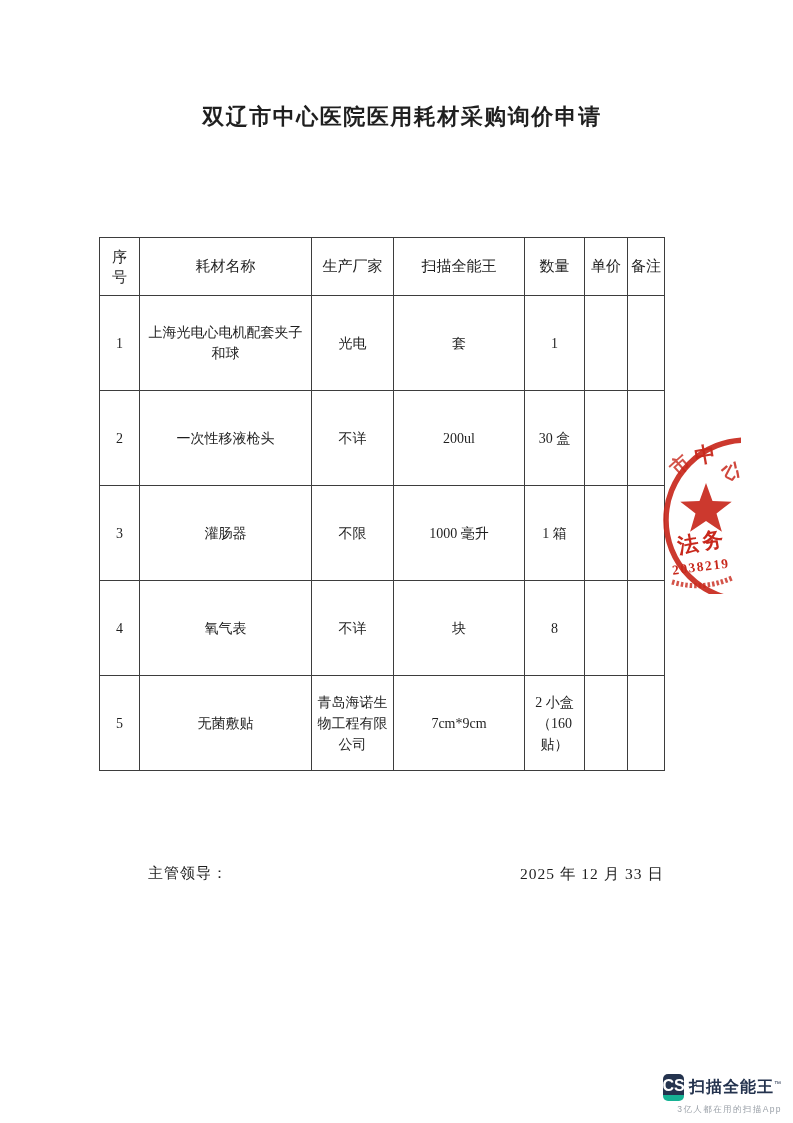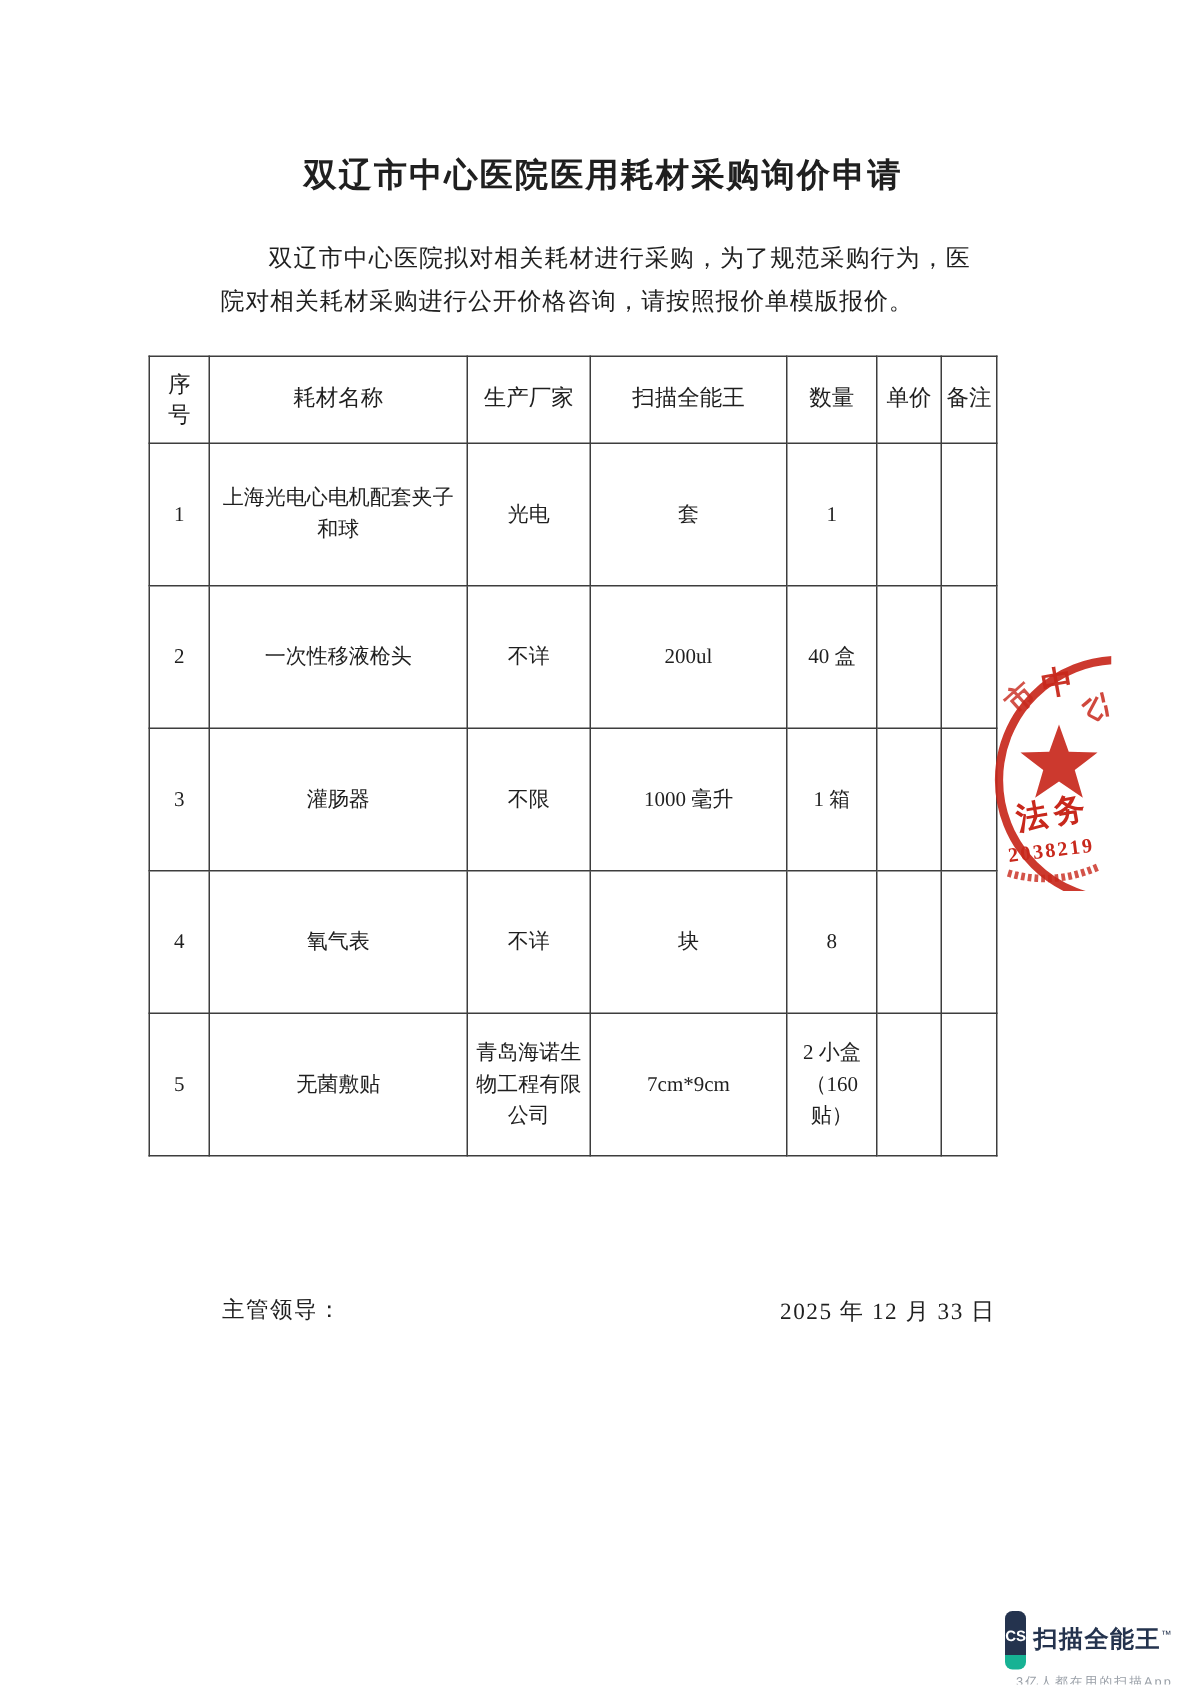--- a/index.html
+++ b/index.html
@@ -85,27 +85,27 @@
   .stamp svg{display:block;}
   .stamp text{fill:var(--stamp_red);font-family:"Liberation Serif","DejaVu Serif",serif;}
 
   .watermark{
     position:absolute;
     top:1074px;left:674px;
     width:108px;
   }
   .wm-row{display:flex;align-items:center;justify-content:flex-end;gap:5px;}
   .wm-badge{
-    width:21px;height:39px;
+    width:21px;height:27px;
     border-radius:5px;
     background:linear-gradient(180deg,var(--brand_navy) 0 76%,var(--brand_teal) 76% 100%);
     color:#fff;
     font-family:"Liberation Sans","DejaVu Sans",sans-serif;
     font-weight:bold;
-    font-size:10px;
+    font-size:16px;
     display:flex;align-items:center;justify-content:center;
     padding-bottom:4px;
   }
   .wm-name{
     font-family:"Liberation Sans","DejaVu Sans",sans-serif;
     font-size:16px;
     font-weight:bold;
     color:var(--brand_navy);
     letter-spacing:1px;
     white-space:nowrap;
@@ -121,21 +121,20 @@
     white-space:nowrap;
   }
 </style>
 </head>
 <body>
 
 <div class="page">
 
   <h1 class="doc-title">双辽市中心医院医用耗材采购询价申请</h1>
 
-  <p class="intro">双辽市中心医院拟对相关耗材进行采购，为了规范采购行为，医院对相关耗材采购进行公开价格咨询，请按照报价单模版报价。</p>
 
   <table class="items">
     <colgroup>
       <col style="width:40px">
         <col style="width:172px">
         <col style="width:82px">
       <col style="width:131px">
         <col style="width:60px">
         <col style="width:43px">
         <col style="width:37px">
@@ -159,21 +158,21 @@
         <td>套</td>
         <td>1</td>
         <td></td>
         <td></td>
       </tr>
       <tr>
         <td>2</td>
         <td>一次性移液枪头</td>
         <td>不详</td>
         <td>200ul</td>
-        <td>40 盒</td>
+        <td>30 盒</td>
         <td></td>
         <td></td>
       </tr>
       <tr>
         <td>3</td>
         <td>灌肠器</td>
         <td>不限</td>
         <td>1000 毫升</td>
         <td>1 箱</td>
         <td></td>

